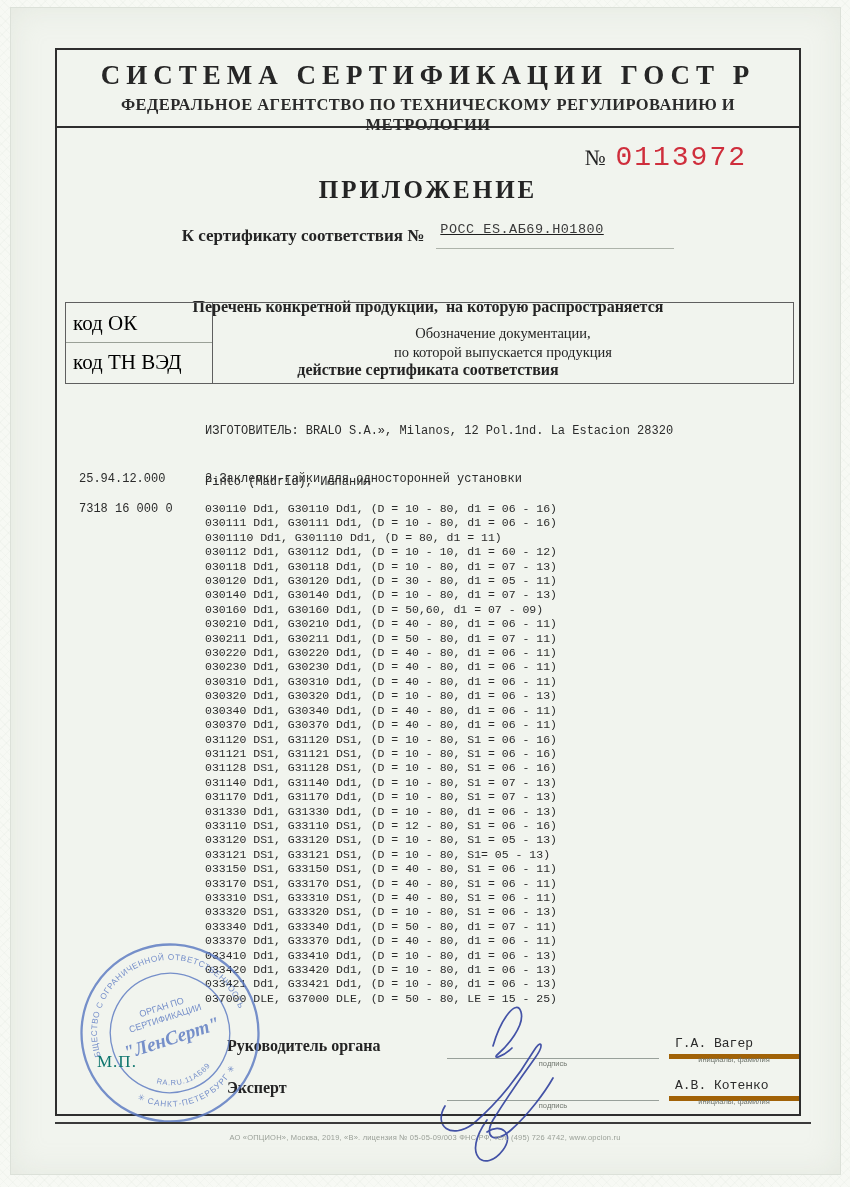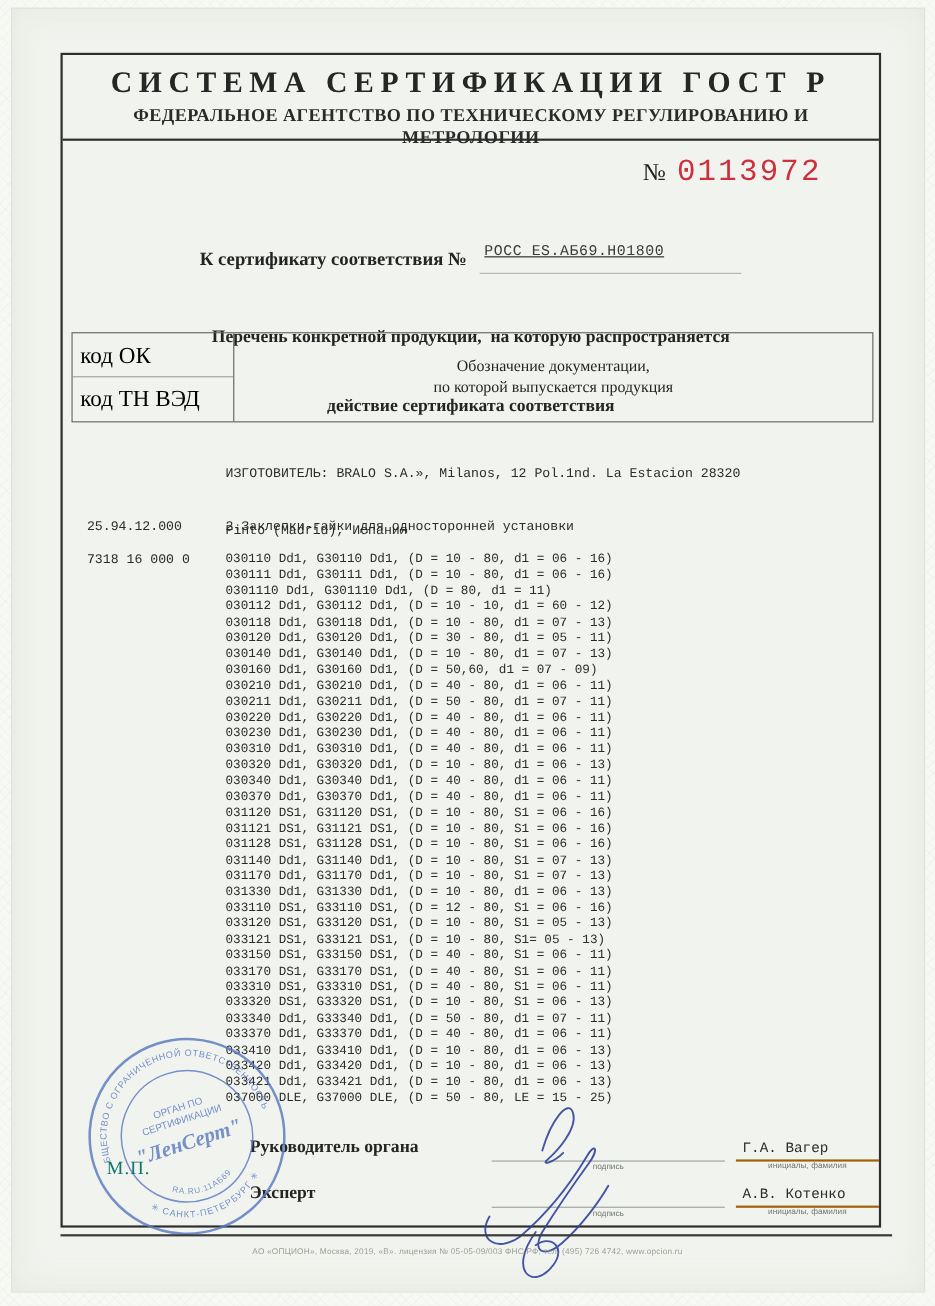--- a/index.html
+++ b/index.html
@@ -97,21 +97,21 @@
     display:grid;grid-template-columns:210px 212px 1fr;column-gap:10px;align-items:end;
   }
   .sig-row.row1{top:978px;}
   .sig-row.row2{top:1020px;}
   .sig-role{font-size:16px;font-weight:bold;color:#242424;padding-bottom:4px;}
   .line-box{position:relative;height:26px;border-bottom:1px solid #98a09a;}
   .line-caption{
     position:absolute;top:100%;left:0;right:0;text-align:center;
     font-family:"Liberation Sans", sans-serif;font-size:7.5px;color:#6f756d;margin-top:1px;
   }
-  .name-box{position:relative;height:26px;border-bottom:2px solid #a16207;}
+  .name-box{position:relative;height:26px;border-bottom:5px solid #a16207;}
   .name-box .sig-name{
     position:absolute;bottom:3px;left:6px;
     font-family:"Liberation Mono", monospace;font-size:13px;color:#2b2b2b;white-space:pre;
   }
   
   .stamp{
     position:absolute;left:12px;top:882px;width:202px;height:202px;
     transform:rotate(-18deg);opacity:.82;pointer-events:none;
   }
   .mp-mark{position:absolute;left:40px;top:1002px;font-size:17px;color:#0f766e;letter-spacing:1px;}
@@ -134,20 +134,21 @@
   <div class="doc-header">
     <div class="l1">СИСТЕМА СЕРТИФИКАЦИИ ГОСТ Р</div>
     <div class="l2">ФЕДЕРАЛЬНОЕ АГЕНТСТВО ПО ТЕХНИЧЕСКОМУ РЕГУЛИРОВАНИЮ И МЕТРОЛОГИИ</div>
   </div>
 
   <div class="blank-number">
     <span class="no-sign">№</span>
     <span class="no-value" id="blank-number-value" style="color: rgb(207, 46, 60);">0113972</span>
   </div>
 
+  <div class="title">ПРИЛОЖЕНИЕ</div>
 
   <div class="cert-ref">
     <span class="lbl">К сертификату соответствия №</span>
     <span class="cert-line">
       <span class="val">РОСС ES.АБ69.Н01800</span>
     </span>
   </div>
 
   <div class="subtitle">
     <div>Перечень конкретной продукции,  на которую распространяется</div>

